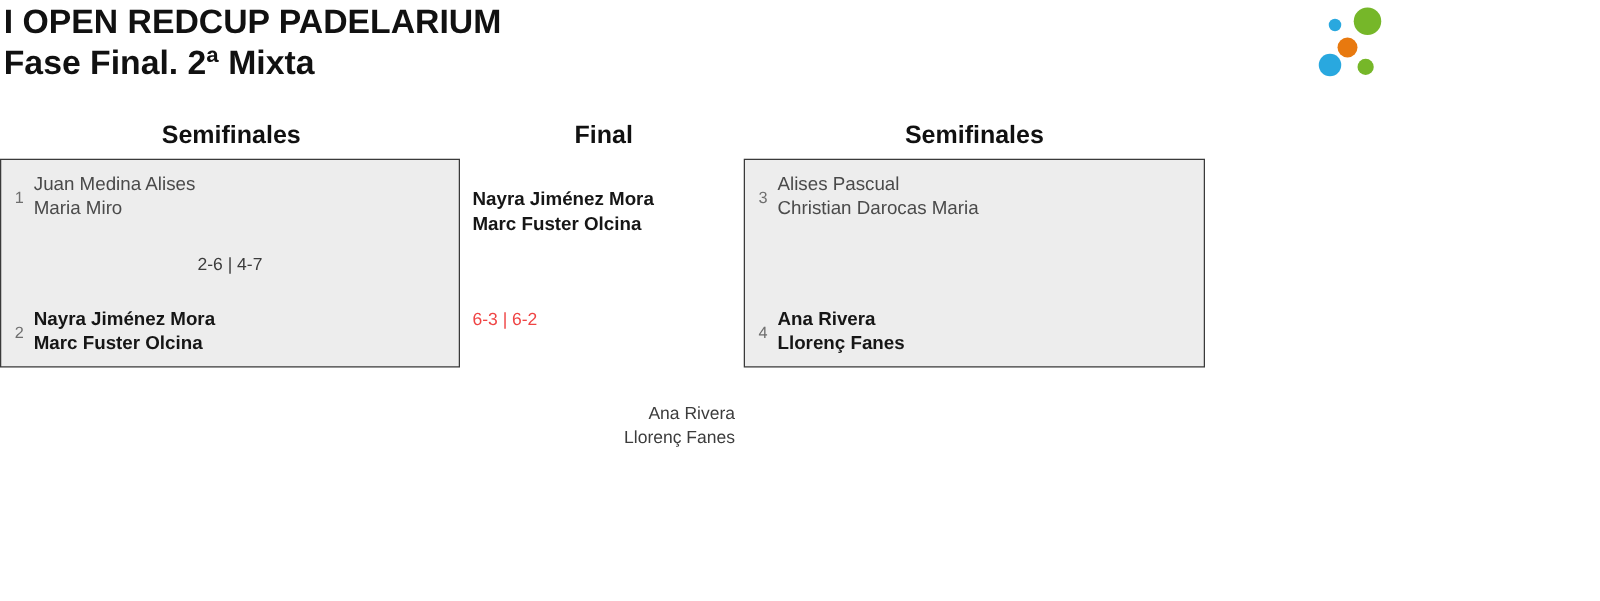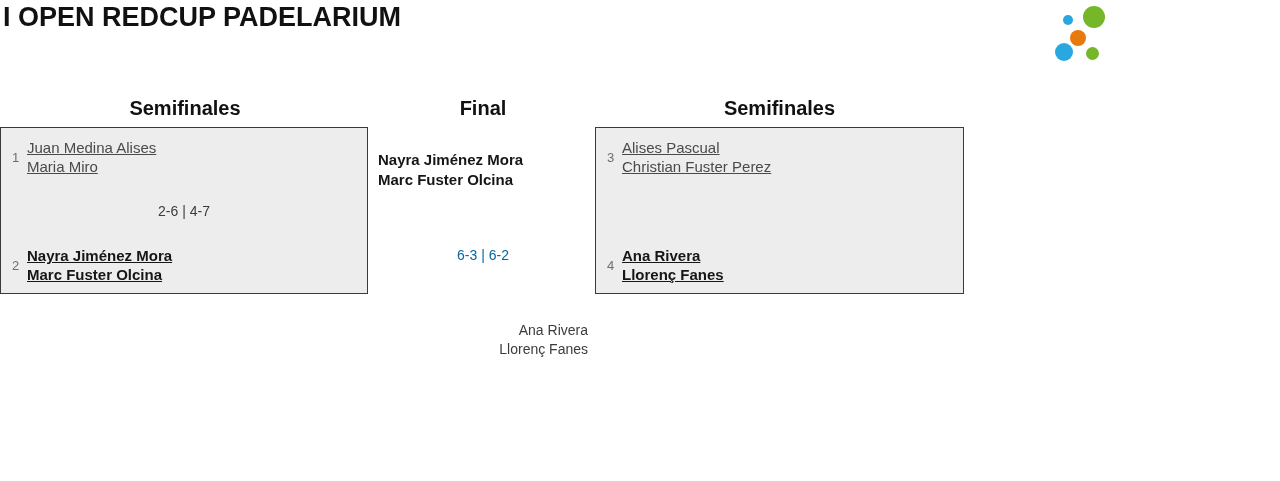--- a/index.html
+++ b/index.html
@@ -90,21 +90,20 @@
     text-align: center;
     flex: 0 0 auto;
   }
   .names { display: flex; flex-direction: column; }
   .nm {
     font-size: 15px;
     line-height: 19px;
     color: #4a4a4a;
     font-weight: 400;
     white-space: nowrap;
-    text-decoration: underline;
   }
   .winner .nm { color: #161616; font-weight: 700; }
 
   .score {
     position: absolute;
     left: 0;
     right: 0;
     top: 50%;
     transform: translateY(-50%);
     text-align: center;
@@ -123,23 +122,22 @@
     font-weight: 700;
     line-height: 20px;
     color: #161616;
     white-space: nowrap;
   }
   .final-score {
     position: absolute;
     left: 378px;
     width: 210px;
     top: 247px;
-    text-align: center;
     font-size: 14px;
-    color: #0369a1;
+    color: #ef4444;
   }
   .champion {
     position: absolute;
     left: 378px;
     width: 210px;
     top: 321px;
     text-align: right;
   }
   .champion .cnm {
     font-size: 14px;
@@ -148,20 +146,21 @@
     white-space: nowrap;
   }
 </style>
 </head>
 <body>
 
 <div class="page">
 
   <div class="title-block">
     <div>I OPEN REDCUP PADELARIUM</div>
+    <div>Fase Final. 2ª Mixta</div>
   </div>
 
   <div class="logo">
     <span class="dot dot-green-big"></span>
     <span class="dot dot-blue-small"></span>
     <span class="dot dot-orange"></span>
     <span class="dot dot-blue-big"></span>
     <span class="dot dot-green-small"></span>
   </div>
 
@@ -185,21 +184,21 @@
         <span class="nm">Marc Fuster Olcina</span>
       </span>
     </div>
   </div>
 
   <div class="match-box box-right">
     <div class="team team-top">
       <span class="seed">3</span>
       <span class="names">
         <span class="nm">Alises Pascual</span>
-        <span class="nm">Christian Fuster Perez</span>
+        <span class="nm">Christian Darocas Maria</span>
       </span>
     </div>
     <div class="team team-bottom winner">
       <span class="seed">4</span>
       <span class="names">
         <span class="nm">Ana Rivera</span>
         <span class="nm">Llorenç Fanes</span>
       </span>
     </div>
   </div>

